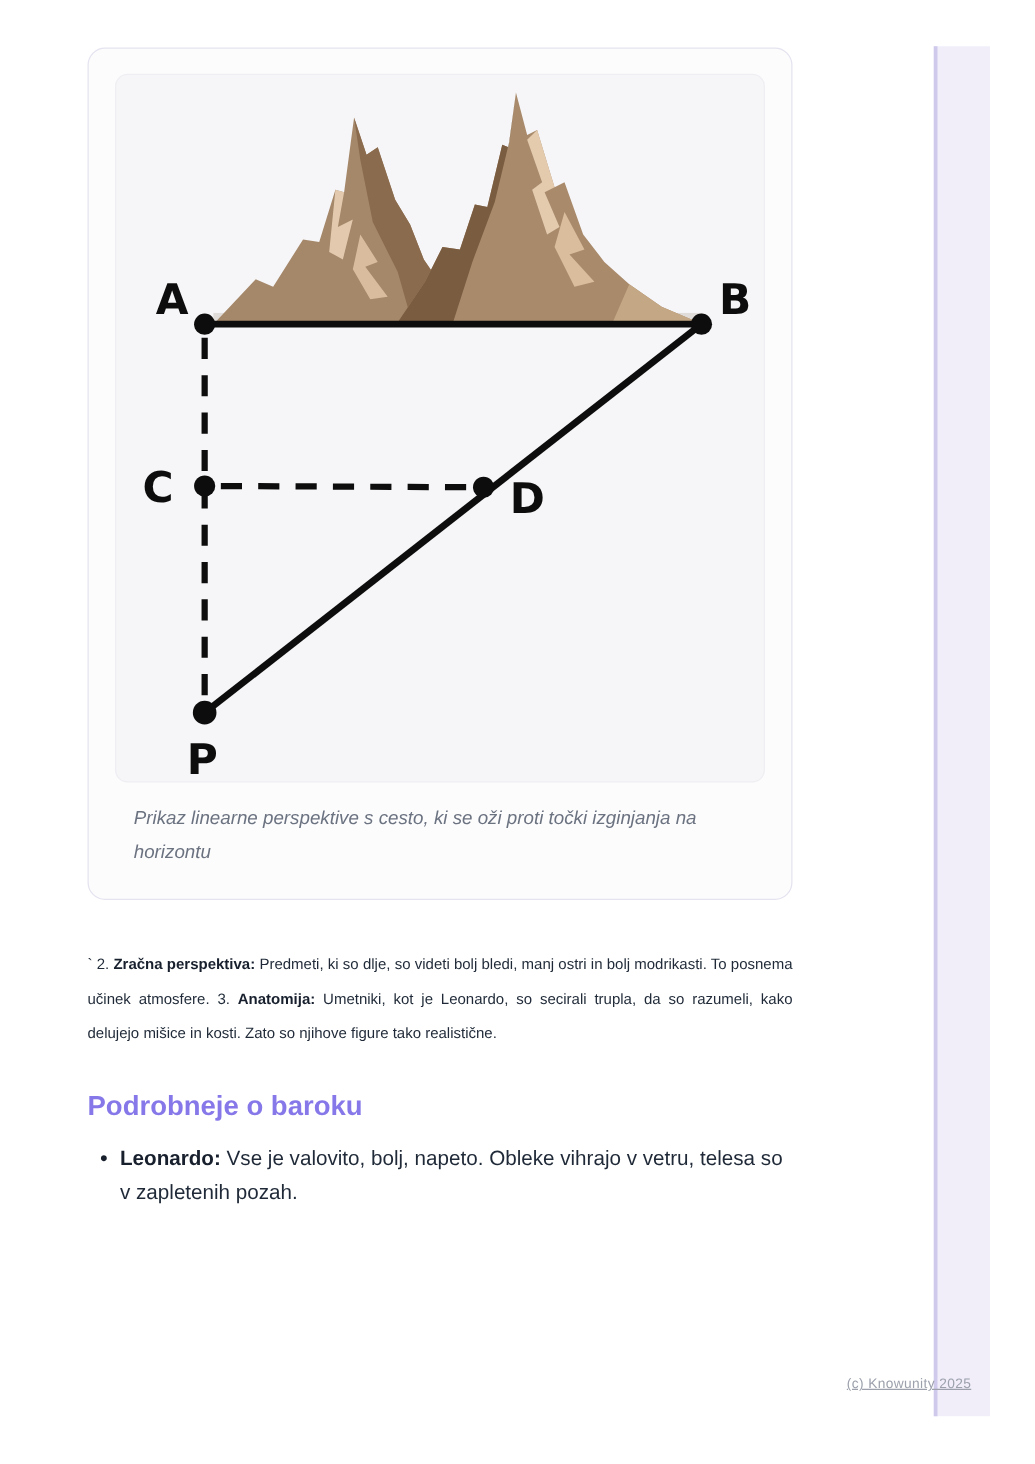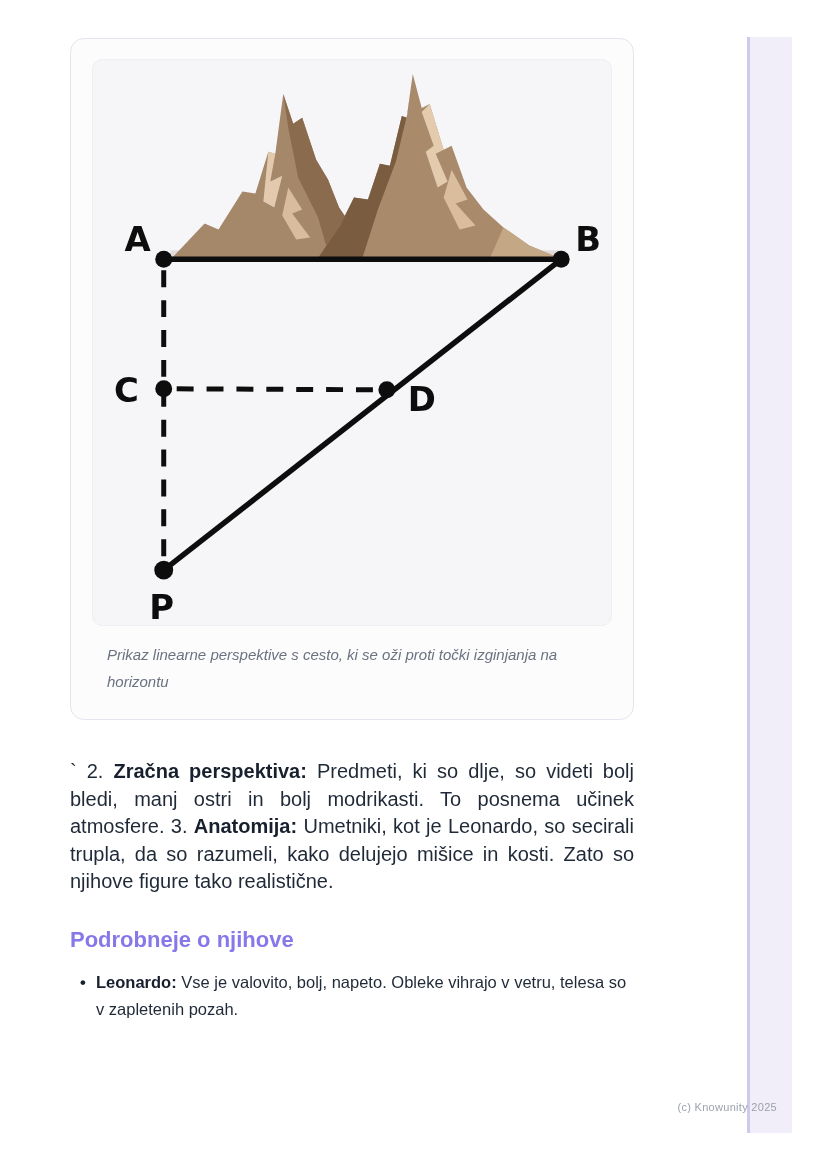--- a/index.html
+++ b/index.html
@@ -19,34 +19,34 @@
   .figure-panel svg { display:block; width:100%; height:100%; }
   .figure-caption { margin:15px auto 0; max-width:490px; 
     font-style:italic; font-size:15px; line-height:27px; color:#6b7280; }
 
   
   .diag-label { font-family:"DejaVu Sans","Liberation Sans",sans-serif;
     font-weight:700; font-size:34px; fill:#0d0d0d; }
 
   
   .content { position:absolute; left:70px; top:758px; width:564px; z-index:2; }
-  .para { font-size:20px; line-height:27.5px; text-align:justify; color:#1f2937; }
+  .para { font-size:12px; line-height:27.5px; text-align:justify; color:#1f2937; }
   .para b, .bullet-text b { font-weight:700; color:#18202e; }
   .section-heading { margin-top:29px; font-size:22px; line-height:30px; font-weight:700;
     color:#8678e9; }
   .para-2 { margin-top:18px; }
   .bullet-list { margin-top:14px; list-style:none; }
   .bullet-item { display:flex; }
   .bullet-dot { width:26px; flex:0 0 26px; text-align:center; font-size:16.5px;
     line-height:27.5px; color:#18202e; font-weight:700; }
   .bullet-text { flex:1; font-size:16.5px; line-height:27.5px; text-align:left; color:#1f2937; }
 
   
   .footer-credit { position:absolute; top:1101px; right:51px; font-size:11px;
-    letter-spacing:.3px; color:#9ca1ac; z-index:3; }
+    letter-spacing:.3px; color:#9ca1ac; z-index:3;text-decoration:underline; }
 </style>
 </head>
 <body>
 
 <div class="page">
 
   <div class="side-rail"></div>
 
   <div class="figure-card">
     <div class="figure-panel">
@@ -88,21 +88,21 @@
         <text class="diag-label" x="316" y="352" text-anchor="start">D</text>
         <text class="diag-label" x="69" y="561" text-anchor="middle">P</text>
       </svg>
     </div>
     <div class="figure-caption">Prikaz linearne perspektive s cesto, ki se oži proti točki izginjanja na horizontu</div>
   </div>
 
   <div class="content">
     <p class="para"><span>` 2. </span><b>Zračna perspektiva:</b><span> Predmeti, ki so dlje, so videti bolj bledi, manj ostri in bolj modrikasti. To posnema učinek atmosfere. 3. </span><b>Anatomija:</b><span> Umetniki, kot je Leonardo, so secirali trupla, da so razumeli, kako delujejo mišice in kosti. Zato so njihove figure tako realistične.</span></p>
 
-    <h2 class="section-heading">Podrobneje o njihove</h2>
+    <h2 class="section-heading">Podrobneje o baroku</h2>
 
 
     <ul class="bullet-list">
       <li class="bullet-item">
         <span class="bullet-dot">•</span>
         <span class="bullet-text"><b>Leonardo:</b><span> Vse je valovito, bolj, napeto. Obleke vihrajo v vetru, telesa so v zapletenih pozah.</span></span>
       </li>
     </ul>
   </div>
 

